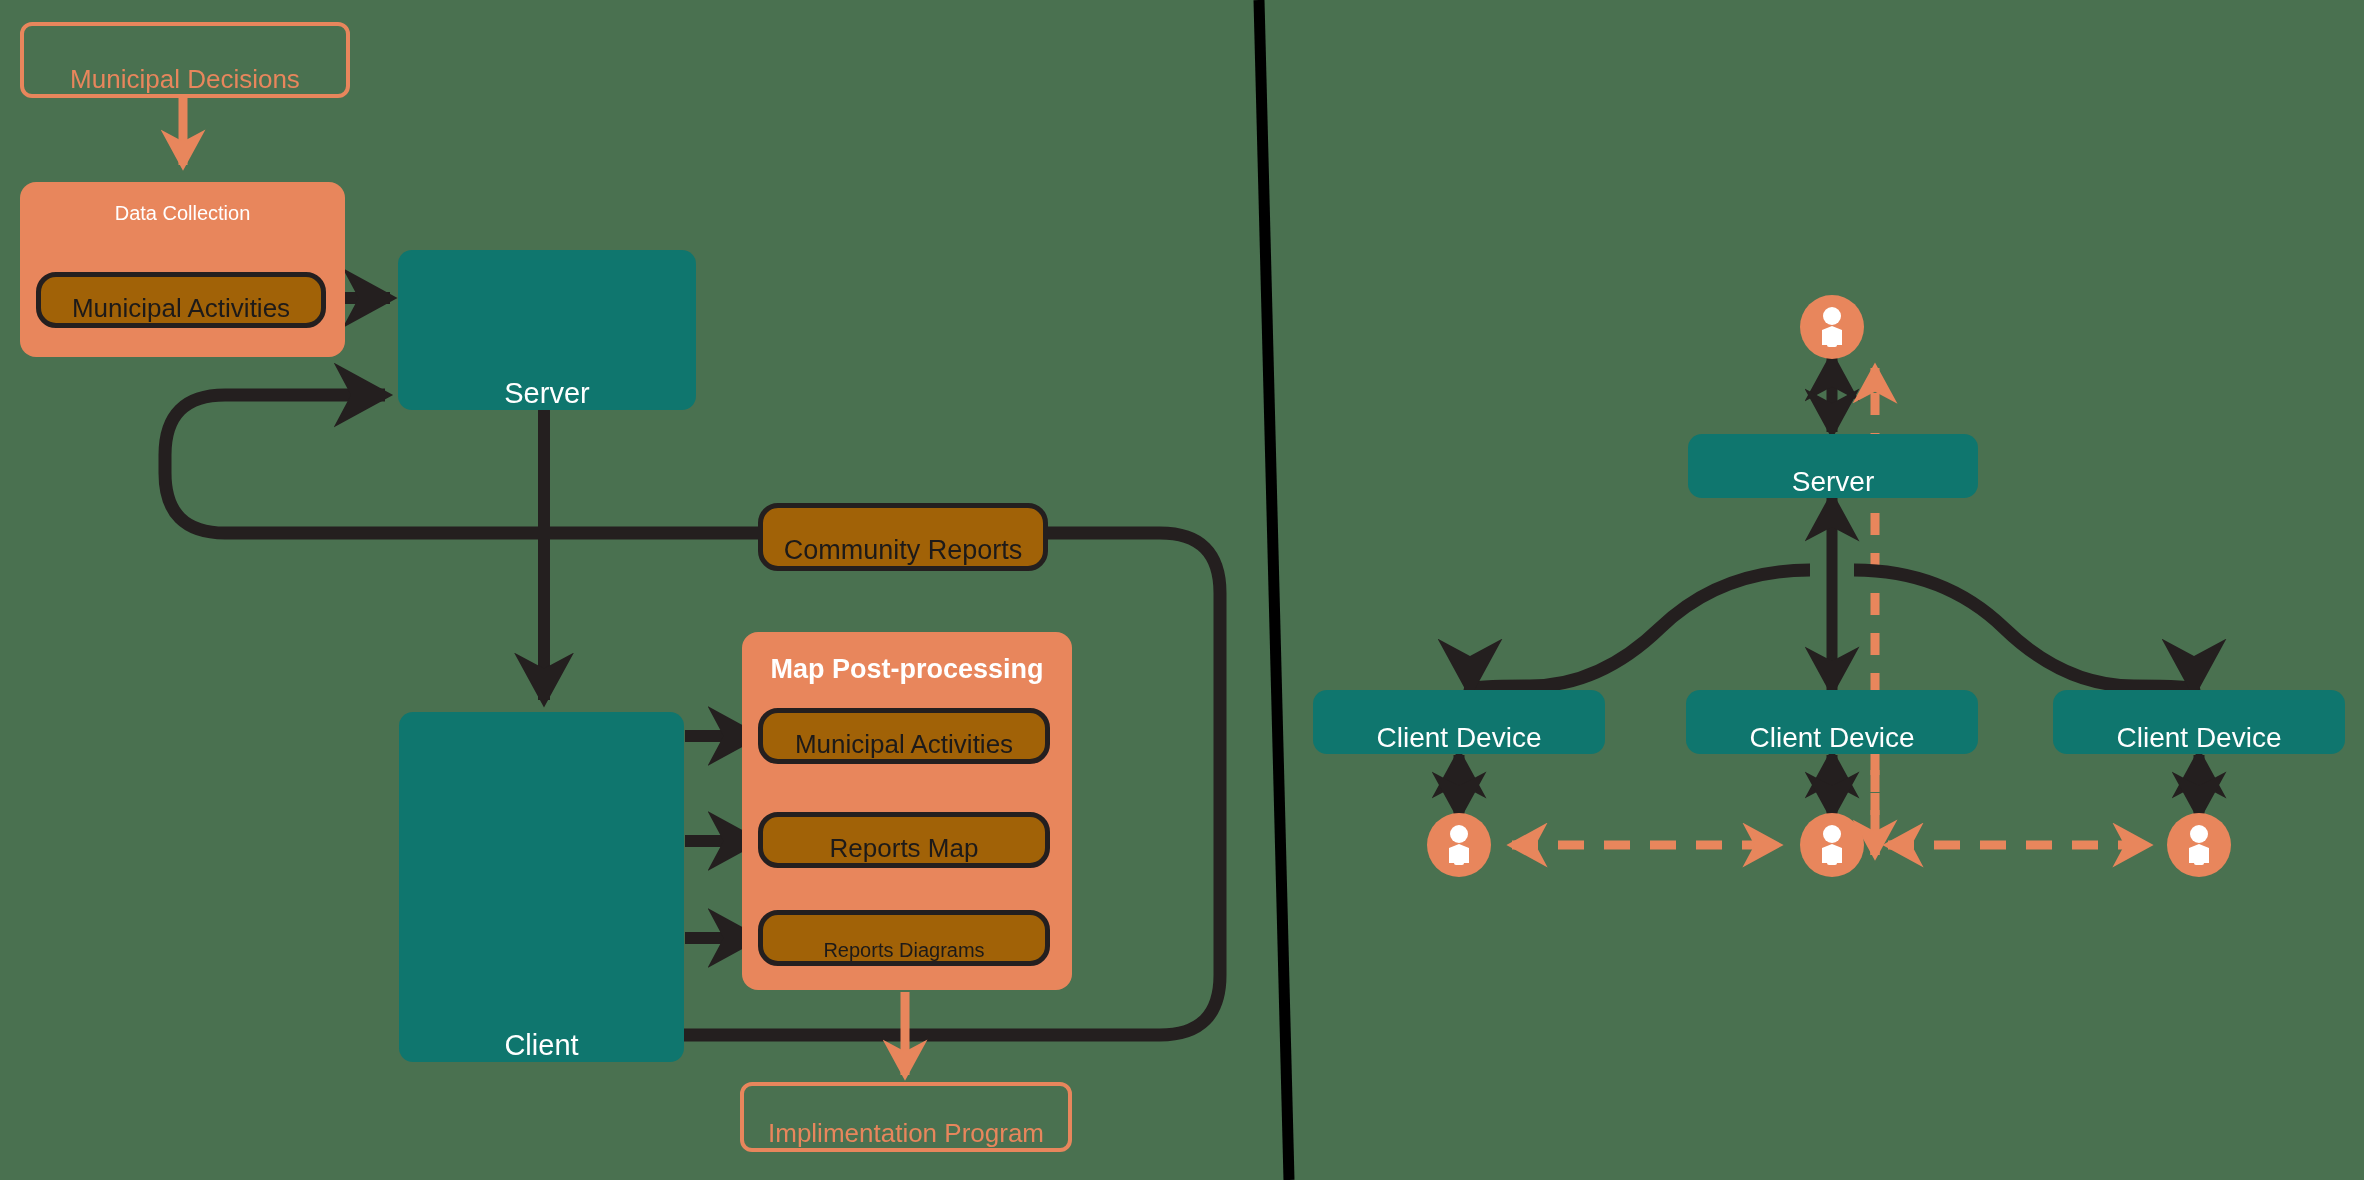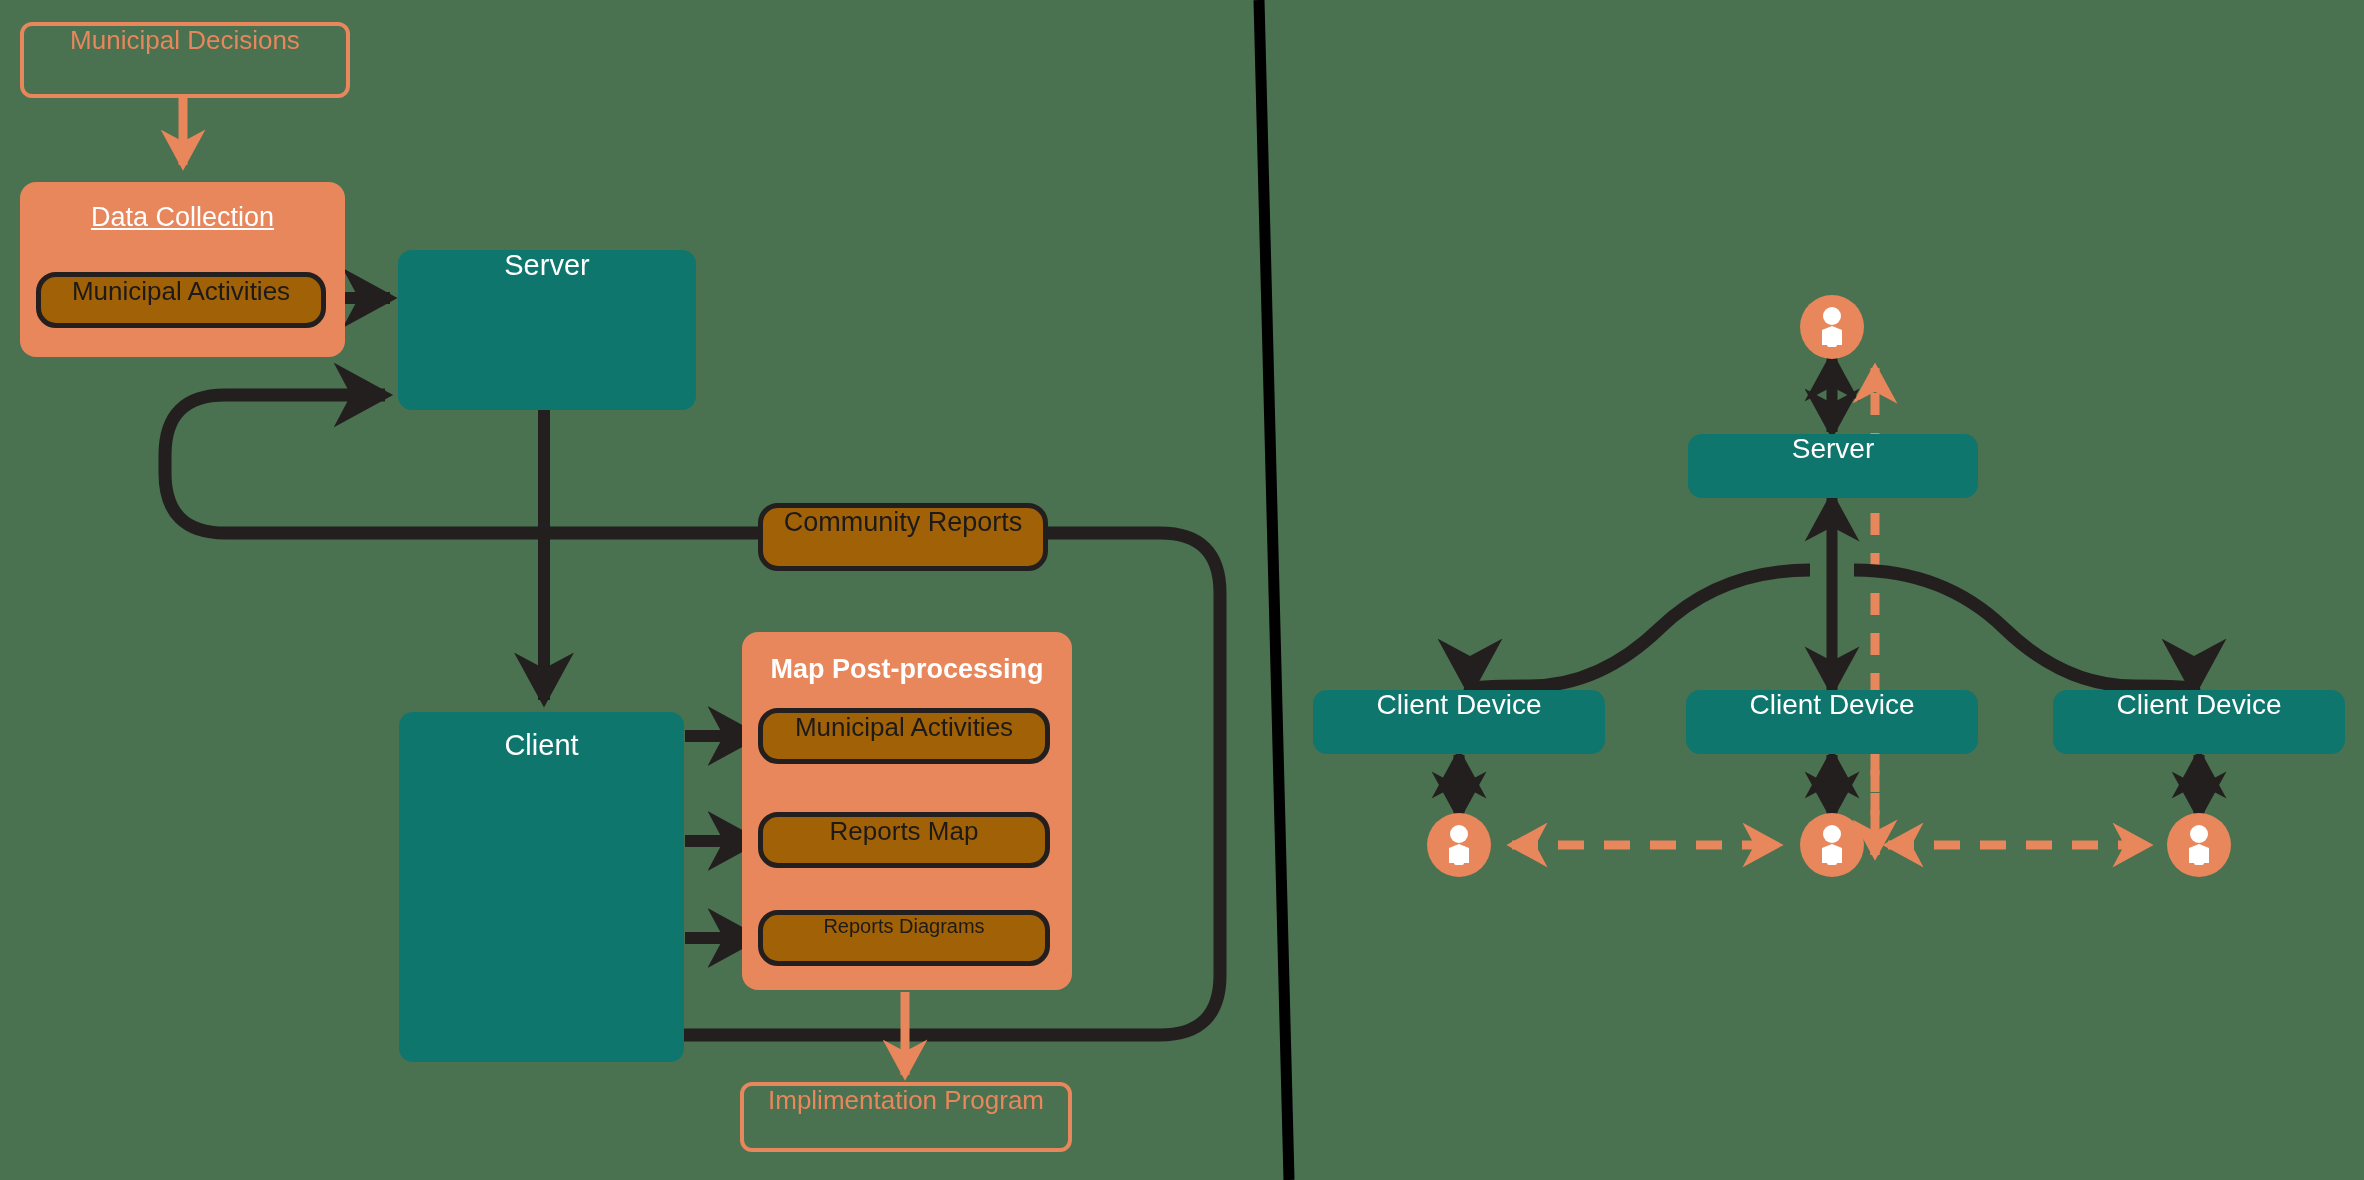--- a/index.html
+++ b/index.html
@@ -5,21 +5,21 @@
   html,body{margin:0;padding:0;}
   body{
     width:2364px;height:1180px;
     background:#4a7150;
     font-family:"Liberation Sans", sans-serif;
     overflow:hidden;
   }
   #stage{position:relative;width:2364px;height:1180px;}
   svg.layer{position:absolute;inset:0;width:2364px;height:1180px;}
 
-  .node{position:absolute;box-sizing:border-box;display:flex;align-items:flex-start;justify-content:center;text-align:center;}
+  .node{position:absolute;box-sizing:border-box;display:flex;align-items:flex-end;justify-content:center;text-align:center;}
 
   
   .dark{background:#0f766e;color:#ffffff;border-radius:14px;}
   
   .white{background:#a16207;color:#1d1a19;border:5px solid #241f1f;border-radius:20px;}
   
   .grouporange{background:#e8865c;border-radius:16px;}
   
   .orangeoutline{background:transparent;color:#e8865c;border:4px solid #e8865c;border-radius:12px;}
 
@@ -125,21 +125,21 @@
     <g>
       <path d="M1888 845 L2148 845" stroke="#e8865c" stroke-width="9" fill="none" stroke-dasharray="26 20" marker-start="url(#arrOrange)" marker-end="url(#arrOrange)"></path>
     </g>
   </svg>
 
   <div class="node orangeoutline" style="left:20px;top:22px;width:330px;height:76px;">
     <span class="lbl" style="font-size:26px;">Municipal Decisions</span>
   </div>
 
   <div class="node grouporange" style="left:20px;top:182px;width:325px;height:175px;display:block;">
-    <div class="grouptitle" style="top:20px;font-size:27px;text-decoration:underline;">Data Collection</div>
+    <div class="grouptitle" style="top:20px;font-size:20px;">Data Collection</div>
   </div>
 
   <div class="node white" style="left:36px;top:272px;width:290px;height:56px;">
     <span class="lbl" style="font-size:26px;">Municipal Activities</span>
   </div>
 
   <div class="node dark" style="left:398px;top:250px;width:298px;height:160px;">
     <span class="lbl" style="font-size:29px;">Server</span>
   </div>
 

